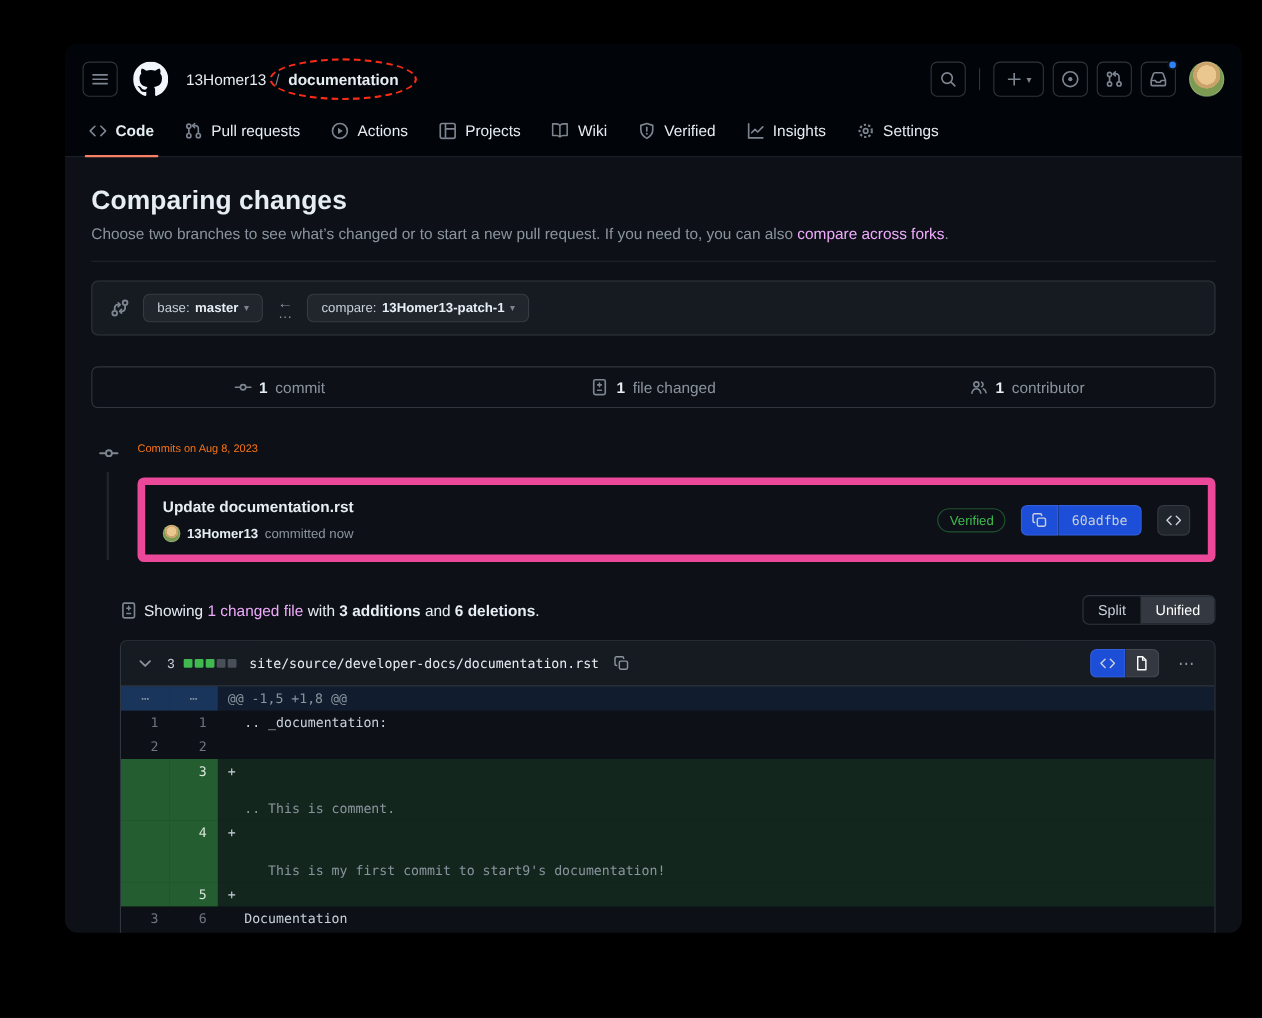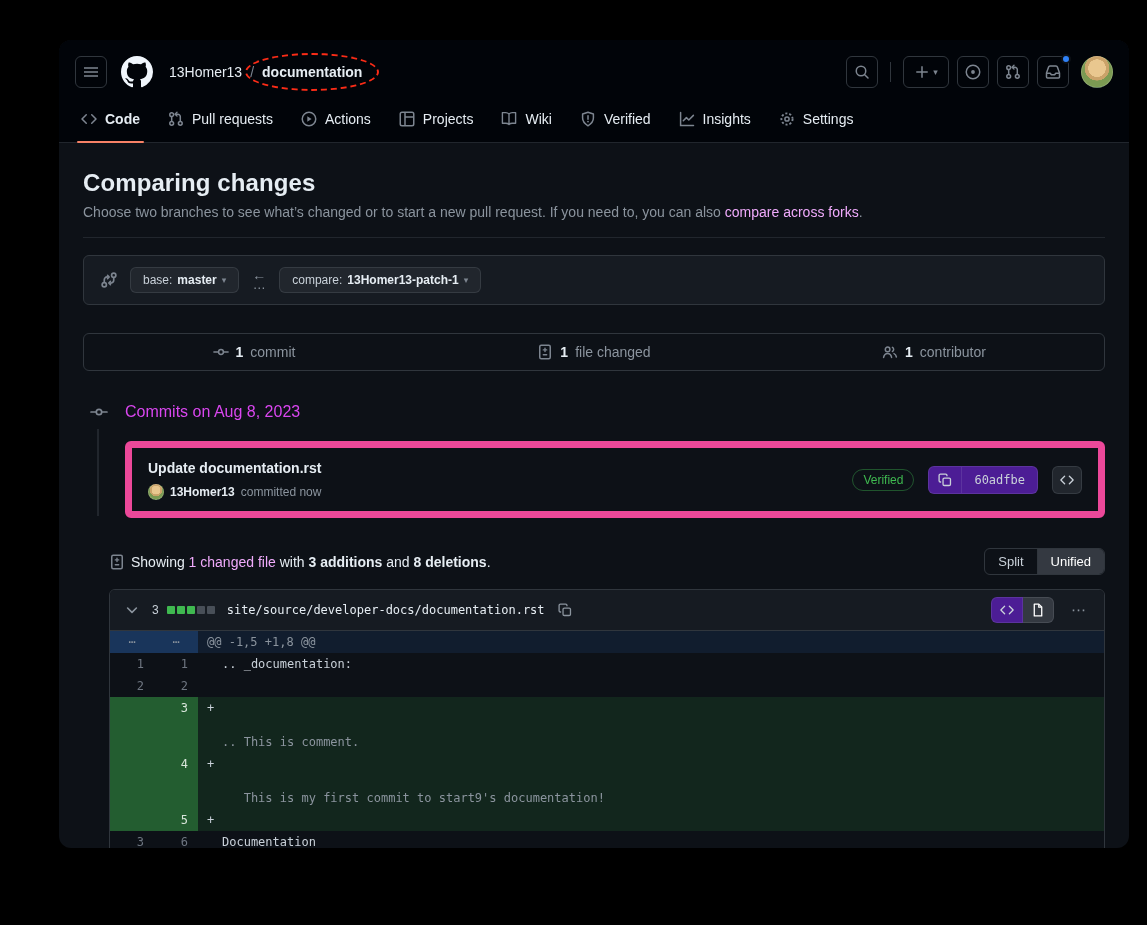--- a/index.html
+++ b/index.html
@@ -63,31 +63,31 @@
 
   .stats { border:1px solid #30363d; border-radius:6px; margin-top:28px; display:flex; }
   .stat { flex:1; display:flex; align-items:center; justify-content:center; gap:7px;
           padding:10px 0; font-size:14px; color:#8b949e; }
   .stat svg { color:#7d8590; }
   .stat .num { color:#e6edf3; font-weight:700; }
 
   .commits { position:relative; margin-top:32px; padding-left:42px; }
   .timeline-icon { position:absolute; left:7px; top:0; color:#7d8590; display:flex; }
   .timeline-line { position:absolute; left:14px; top:26px; bottom:2px; width:2px; background:#21262d; }
-  .commits-heading { font-size:16px; color:#d946ef; margin-bottom:20px; }
+  .commits-heading { font-size:10px; color:#f97316; margin-bottom:20px; }
   .commit-card { border:7px solid #ec4899; border-radius:6px; padding:11px 16px;
                  display:flex; align-items:center; justify-content:space-between; background:#0d1117; }
   .commit-title { font-size:14px; font-weight:700; }
   .commit-meta { display:flex; align-items:center; gap:6px; margin-top:7px; font-size:12px; color:#8b949e; }
   .commit-author { color:#e6edf3; font-weight:700; }
   .card-right { display:flex; align-items:center; gap:14px; }
   .verified { color:#3fb950; border:1px solid rgba(63,185,80,0.4); border-radius:999px;
               font-size:12px; padding:3px 10px; }
   .btn-group { display:flex; }
-  .gbtn { background:#4c1d95; border:1px solid rgba(240,246,252,0.1); color:#c9d1d9;
+  .gbtn { background:#1d4ed8; border:1px solid rgba(240,246,252,0.1); color:#c9d1d9;
           height:28px; display:flex; align-items:center; justify-content:center; padding:0 9px; }
   .btn-group .gbtn:first-child { border-radius:6px 0 0 6px; }
   .btn-group .gbtn:last-child { border-radius:0 6px 6px 0; border-left:none; }
   .gbtn.active { background:#343941; color:#fff; }
   .sha { font-family:"DejaVu Sans Mono", monospace; font-size:12px; padding:0 12px; }
   .codebtn { width:30px; height:28px; background:#21262d; border:1px solid rgba(240,246,252,0.1);
              border-radius:6px; display:flex; align-items:center; justify-content:center; color:#c9d1d9; }
 
   .diff-summary { display:flex; align-items:center; justify-content:space-between;
                   margin:30px 0 14px 26px; }
@@ -412,21 +412,21 @@
         </div>
       </div>
     </section>
 
     <div class="diff-summary">
       <div class="summary-text">
         <svg width="16" height="16">
             <use href="#i-filediff"></use>
           </svg>
         <span>
-          <span>Showing </span><a class="link">1 changed file</a><span> with </span><span class="b">3 additions</span><span> and </span><span class="b">8 deletions</span><span>.</span>
+          <span>Showing </span><a class="link">1 changed file</a><span> with </span><span class="b">3 additions</span><span> and </span><span class="b">6 deletions</span><span>.</span>
         </span>
       </div>
       <div class="segmented">
         <button class="seg">Split</button>
         <button class="seg active">Unified</button>
       </div>
     </div>
 
     <section class="diff-box">
       <div class="diff-head">

